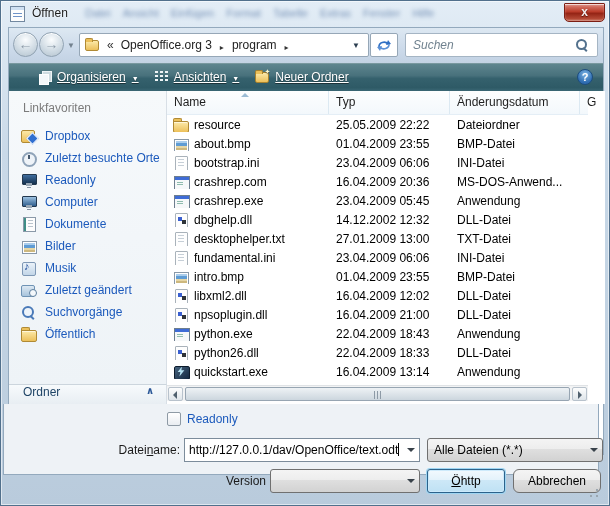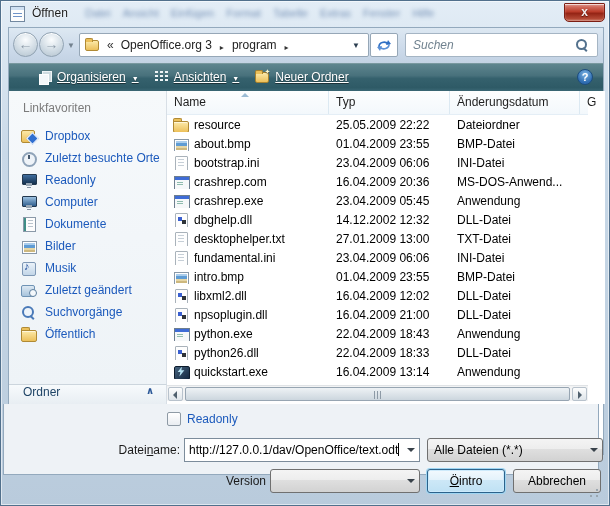--- a/index.html
+++ b/index.html
@@ -192,21 +192,21 @@
     font-size:12px;color:#000;}
   .vista-select .sel-text{flex:1;padding-left:6px;white-space:nowrap;}
   #filetype-select{left:423px;top:34px;width:176px;justify-content:center;}
   #version-label{left:200px;top:70px;width:62px;text-align:right;}
   #version-select{left:266px;top:65px;width:150px;}
   .vista-btn{height:24px;border:1px solid #707070;border-radius:3px;text-align:center;font-size:12px;color:#000;
     line-height:22px;background:linear-gradient(180deg,#f4f4f4 0%,#ededed 45%,#dfdfdf 46%,#d2d2d2 100%);}
   #open-btn{left:423px;top:65px;width:78px;border:1px solid #2c628b;
     box-shadow:0 0 0 1px #9ed5f2,inset 0 0 0 1px #cdeafb;
     background:linear-gradient(180deg,#f2f9fe 0%,#e3f2fb 45%,#cde8f7 46%,#bfe1f4 100%);}
-  #cancel-btn{left:509px;top:65px;width:88px;}
+  #cancel-btn{left:509px;top:65px;width:88px;border-radius:6px;}
   .accel{text-decoration:underline;}
   #size-grip{left:585px;top:84px;width:10px;height:10px;
     background:
       radial-gradient(circle at 8px 2px,#9aa6b0 1px,transparent 1.4px),
       radial-gradient(circle at 8px 8px,#9aa6b0 1px,transparent 1.4px),
       radial-gradient(circle at 2px 8px,#9aa6b0 1px,transparent 1.4px);}
 </style>
 </head>
 <body>
 
@@ -523,17 +523,17 @@
         </span>
     </div>
 
     <div id="version-label" class="abs form-label">Version</div>
     <div id="version-select" class="abs vista-select">
       <span class="sel-text"></span>
       <span class="combo-arrow">
           <i></i>
         </span>
     </div>
-    <div id="open-btn" class="abs vista-btn"><span class="accel">Ö</span><span>intro</span></div>
+    <div id="open-btn" class="abs vista-btn"><span class="accel">Ö</span><span>http</span></div>
     <div id="cancel-btn" class="abs vista-btn">Abbrechen</div>
     <div id="size-grip" class="abs"></div>
   </div>
 </div>
 
 </body></html>

